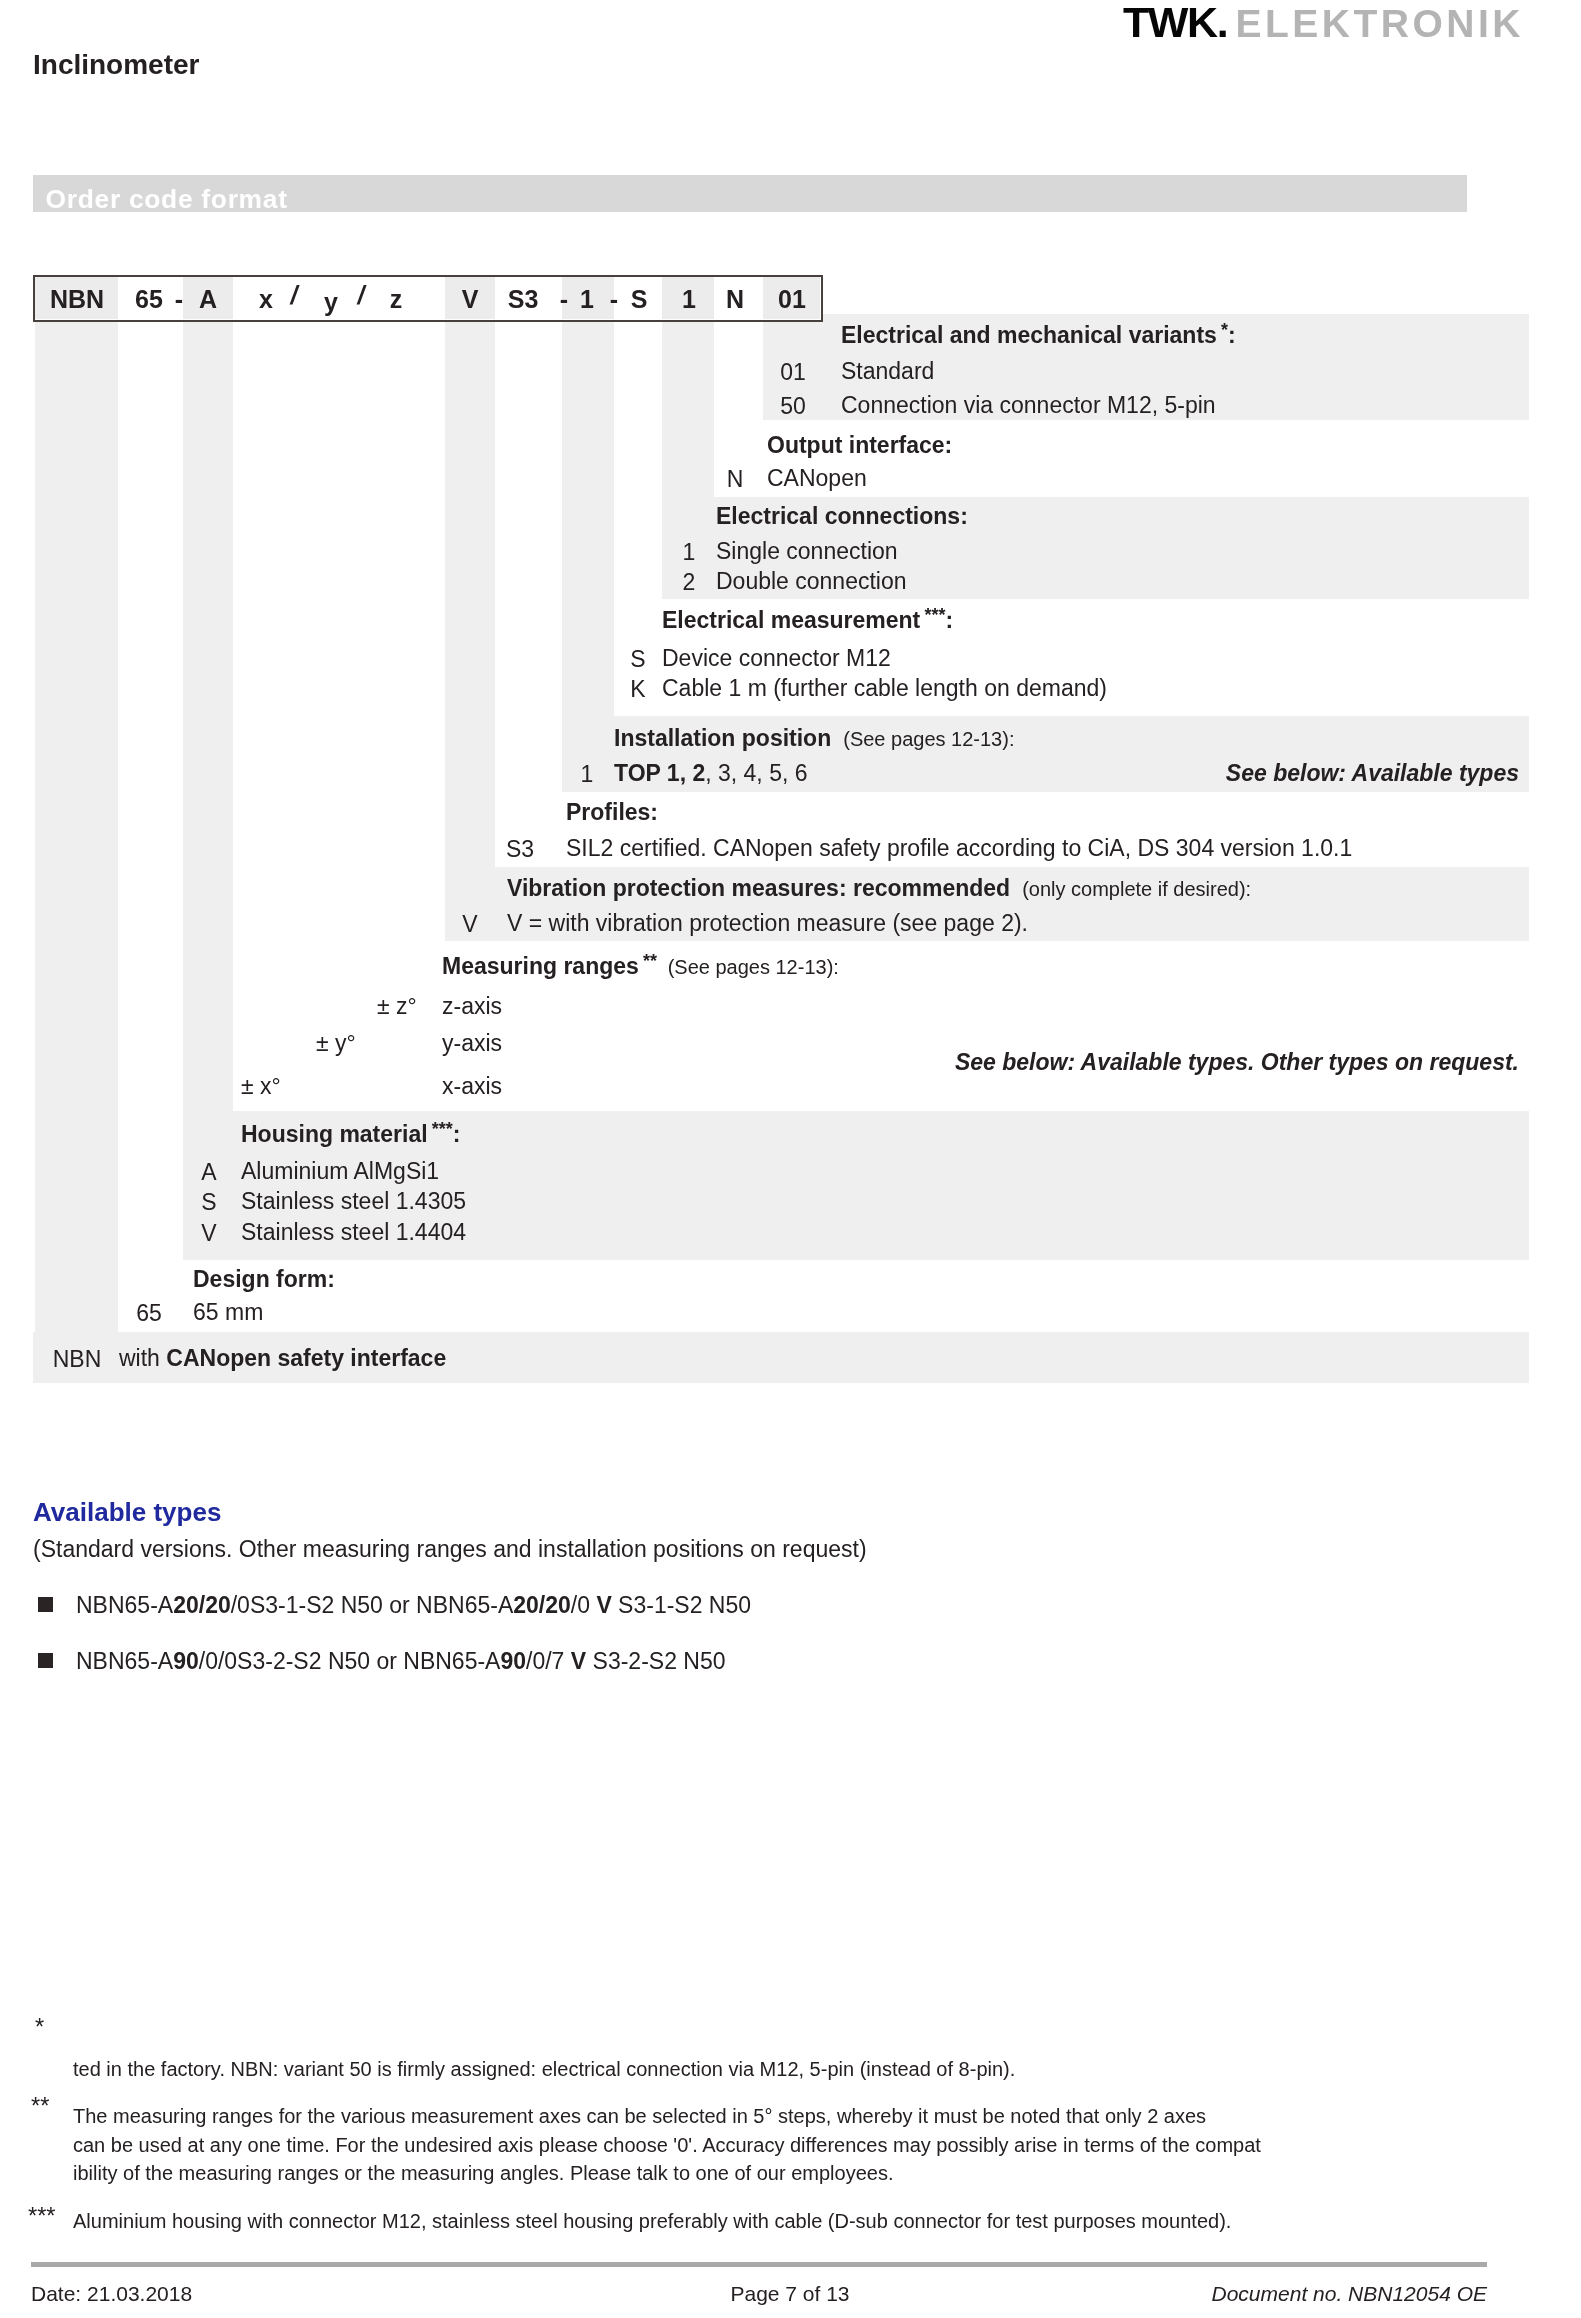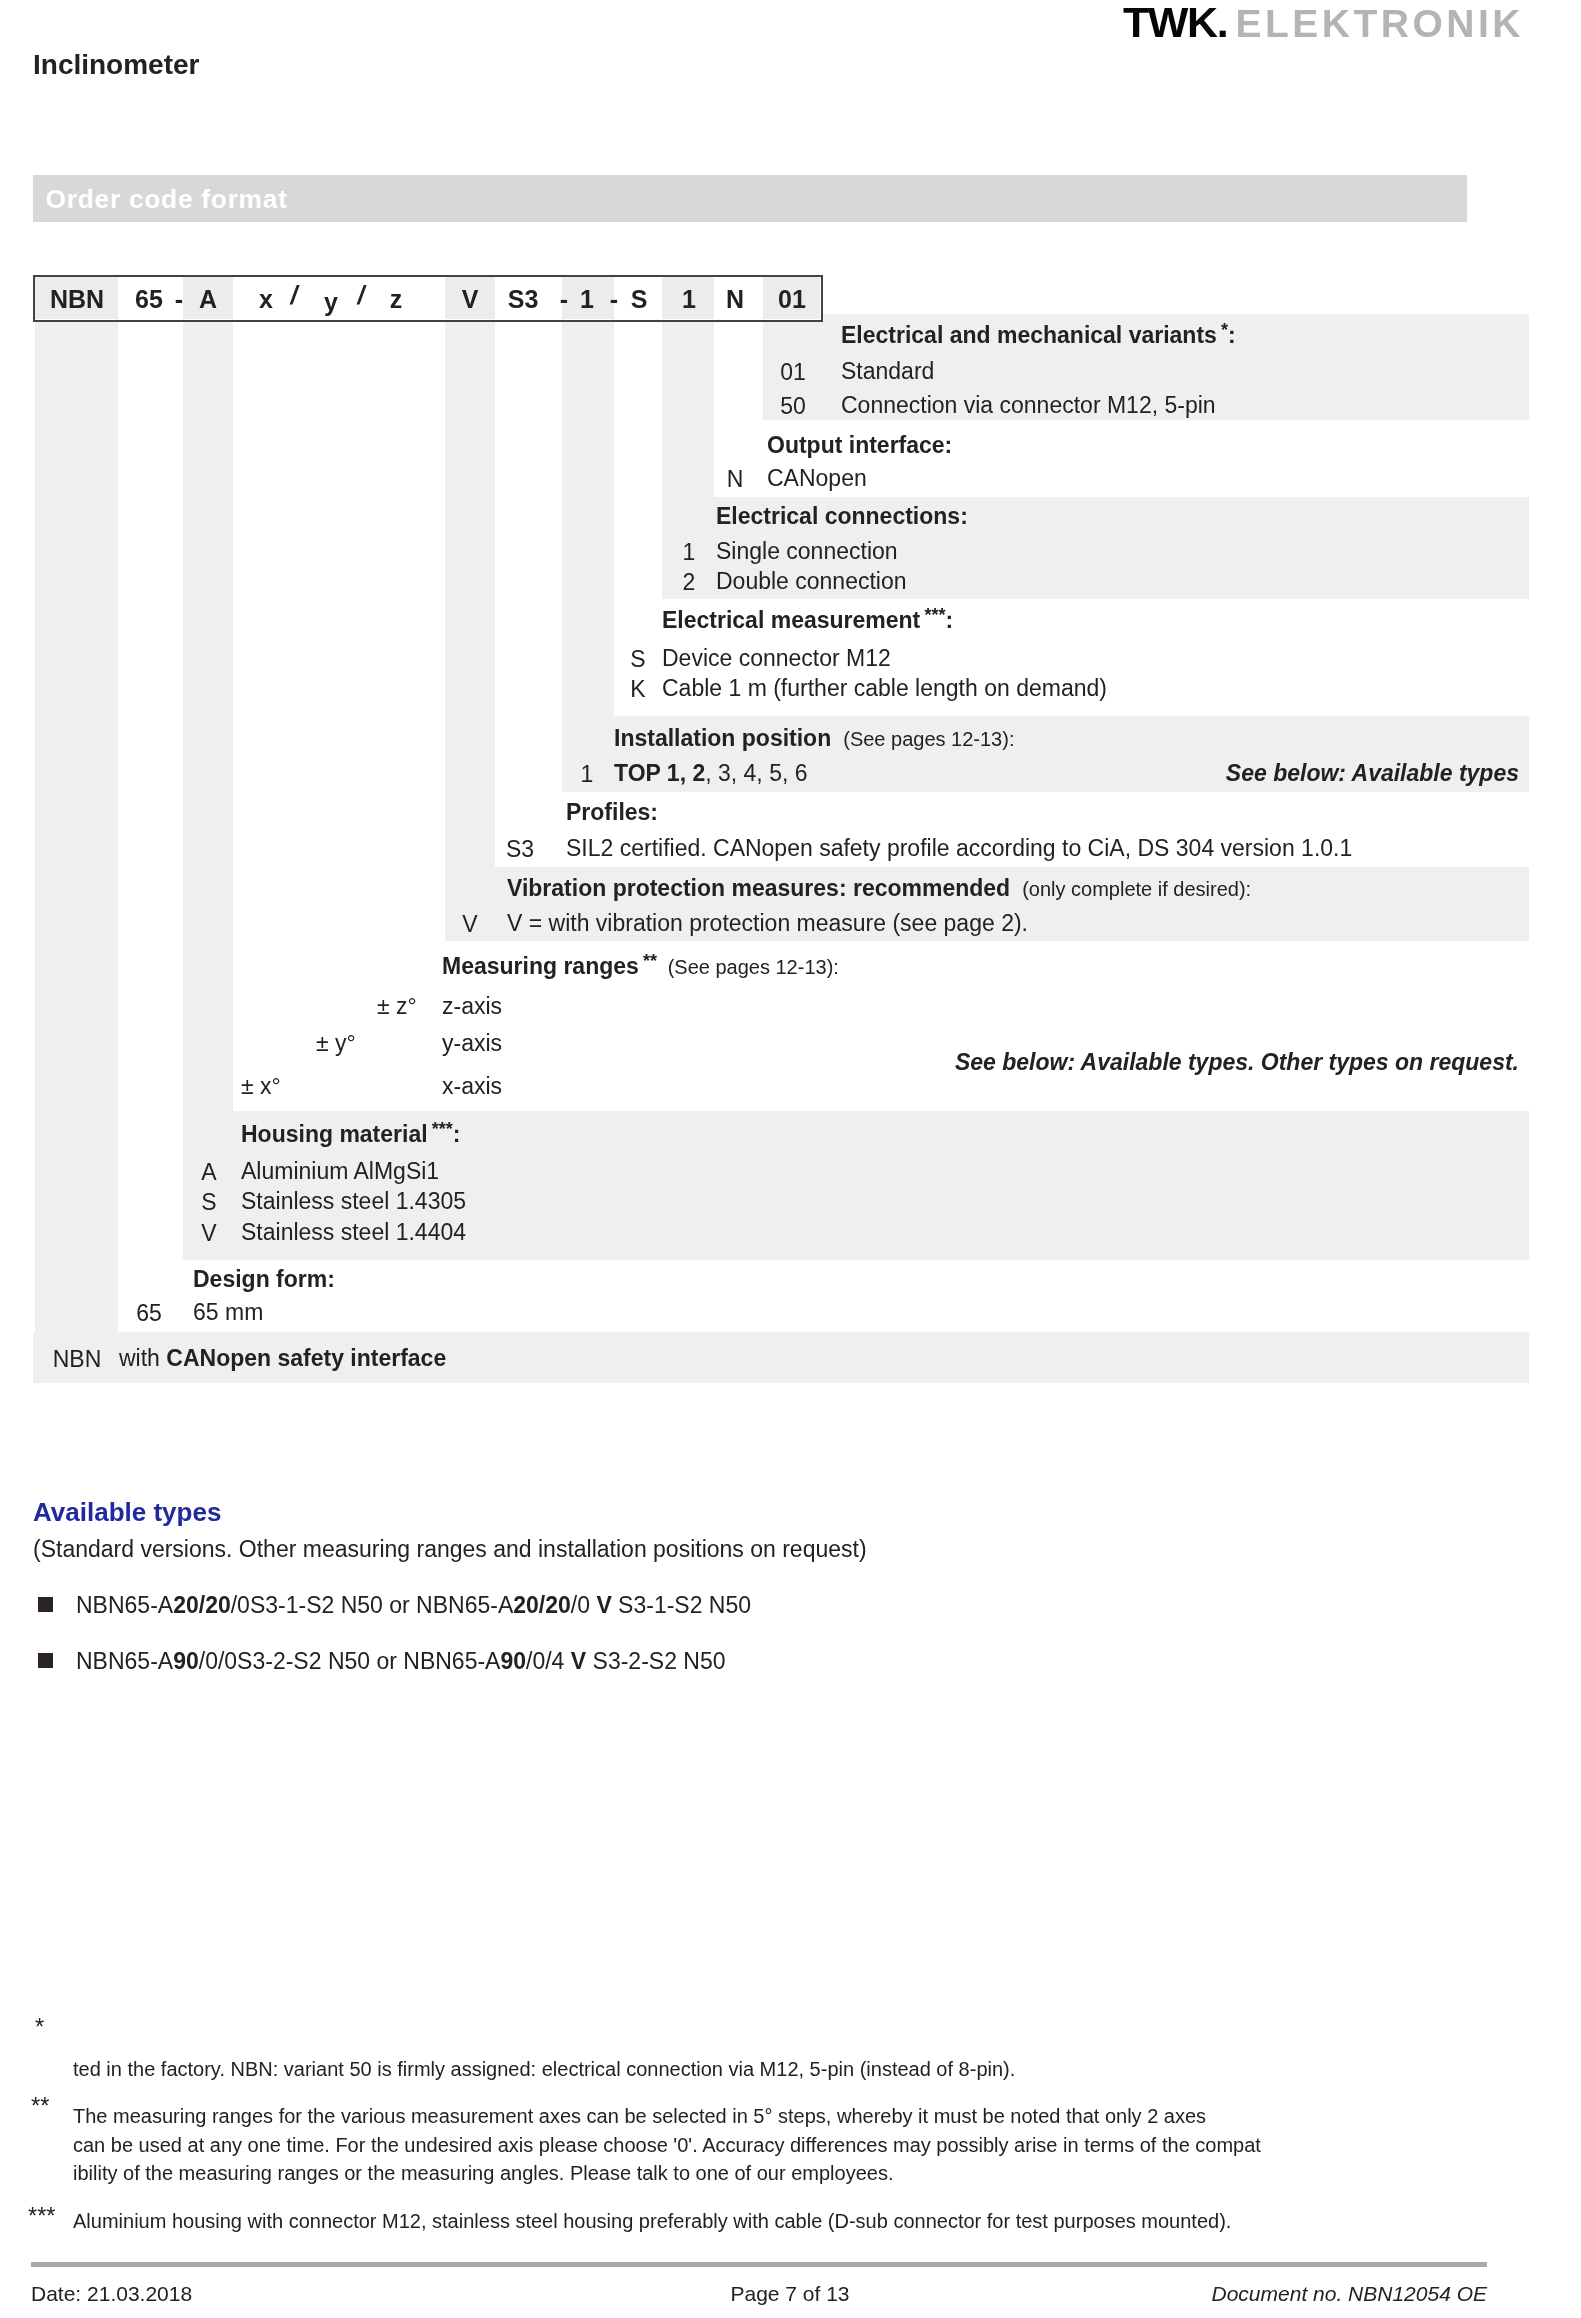--- a/index.html
+++ b/index.html
@@ -11,21 +11,21 @@
   .b{font-weight:bold;}
   .cc{position:absolute;transform:translateX(-50%);font-weight:bold;font-size:25px;white-space:nowrap;}
   .rc{position:absolute;transform:translateX(-50%);font-size:23px;white-space:nowrap;}
   .gray{position:absolute;background:#efefef;}
   .cell{position:absolute;background:#ececec;}
   .sup{font-size:18px;position:relative;top:-7px;font-weight:bold;}
   .fnm{position:absolute;font-size:23.6px;}
   .right{transform:translateX(-100%);font-style:italic;}
   #codebox{position:absolute;left:33px;top:275px;width:790px;height:47px;
            border:2.1px solid #46403f;box-sizing:border-box;background:#fff;}
-  #bar{position:absolute;left:33px;top:175px;width:1434px;height:47px;background:#d8d8d8;}
+  #bar{position:absolute;left:33px;top:175px;width:1434px;height:37px;background:#d8d8d8;}
   #bar span{position:absolute;left:12.5px;top:9px;font-size:26.4px;font-weight:bold;color:#ffffff;letter-spacing:0.7px;}
   .blue{color:#202a9e;}
   .bullet{position:absolute;width:14.6px;height:14.6px;background:#2b2424;}
   #rule{position:absolute;left:31px;top:2262px;width:1456px;height:4.9px;background:#a9a9a9;}
   .logo-twk{font-size:43px;font-weight:bold;color:#060606;letter-spacing:-1.4px;}
   .logo-elk{font-size:39px;font-weight:bold;color:#b4b4b4;letter-spacing:3.5px;margin-left:8.3px;}
 </style>
 </head>
 <body>
 
@@ -161,21 +161,21 @@
   <span class="abs b blue" style="left:33px;top:1498px;font-size:26px;">Available types</span>
   <span class="abs t" style="left:33px;top:1537px;">(Standard versions. Other measuring ranges and installation positions on request)</span>
 
   <div class="bullet" style="left:38px;top:1597px;"></div>
   <div class="abs t" style="left:76px;top:1593px;">
     <span>NBN65-A</span><span class="b">20/20</span><span>/0S3-1-S2 N50 or NBN65-A</span><span class="b">20/20</span><span>/0 </span><span class="b">V</span><span> S3-1-S2 N50</span>
   </div>
 
   <div class="bullet" style="left:38px;top:1653px;"></div>
   <div class="abs t" style="left:76px;top:1649px;">
-    <span>NBN65-A</span><span class="b">90</span><span>/0/0S3-2-S2 N50 or NBN65-A</span><span class="b">90</span><span>/0/4 </span><span class="b">V</span><span> S3-2-S2 N50</span>
+    <span>NBN65-A</span><span class="b">90</span><span>/0/0S3-2-S2 N50 or NBN65-A</span><span class="b">90</span><span>/0/7 </span><span class="b">V</span><span> S3-2-S2 N50</span>
   </div>
 
   <span class="fnm" style="left:35px;top:2014px;">*</span>
   <span class="abs small" style="left:73px;top:2058px;">ted in the factory. NBN: variant 50 is firmly assigned: electrical connection via M12, 5-pin (instead of 8-pin).</span>
 
   <span class="fnm" style="left:31px;top:2093px;">**</span>
   <span class="abs small" style="left:73px;top:2105px;text-align:right;">The measuring ranges for the various measurement axes can be selected in 5° steps, whereby it must be noted that only 2 axes</span>
   <span class="abs small" style="left:73px;top:2134px;">can be used at any one time. For the undesired axis please choose '0'. Accuracy differences may possibly arise in terms of the compat</span>
   <span class="abs small" style="left:73px;top:2162px;">ibility of the measuring ranges or the measuring angles. Please talk to one of our employees.</span>
 

